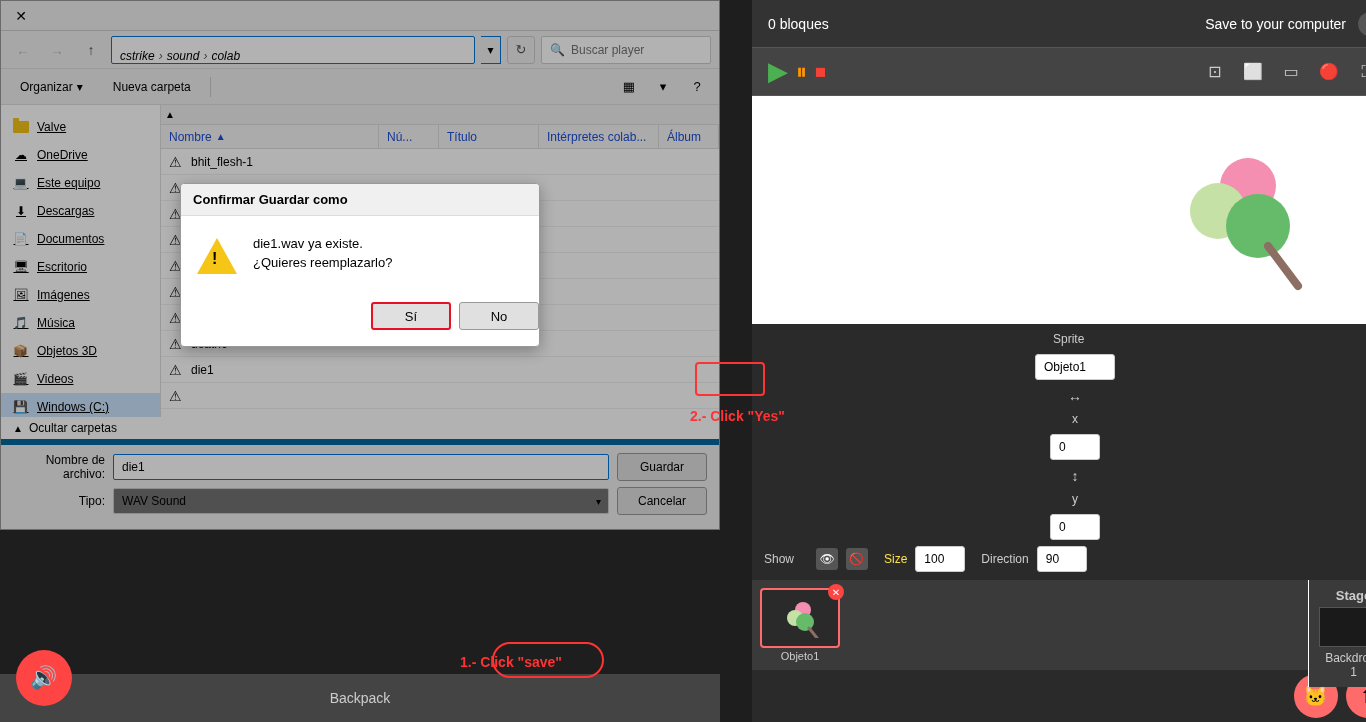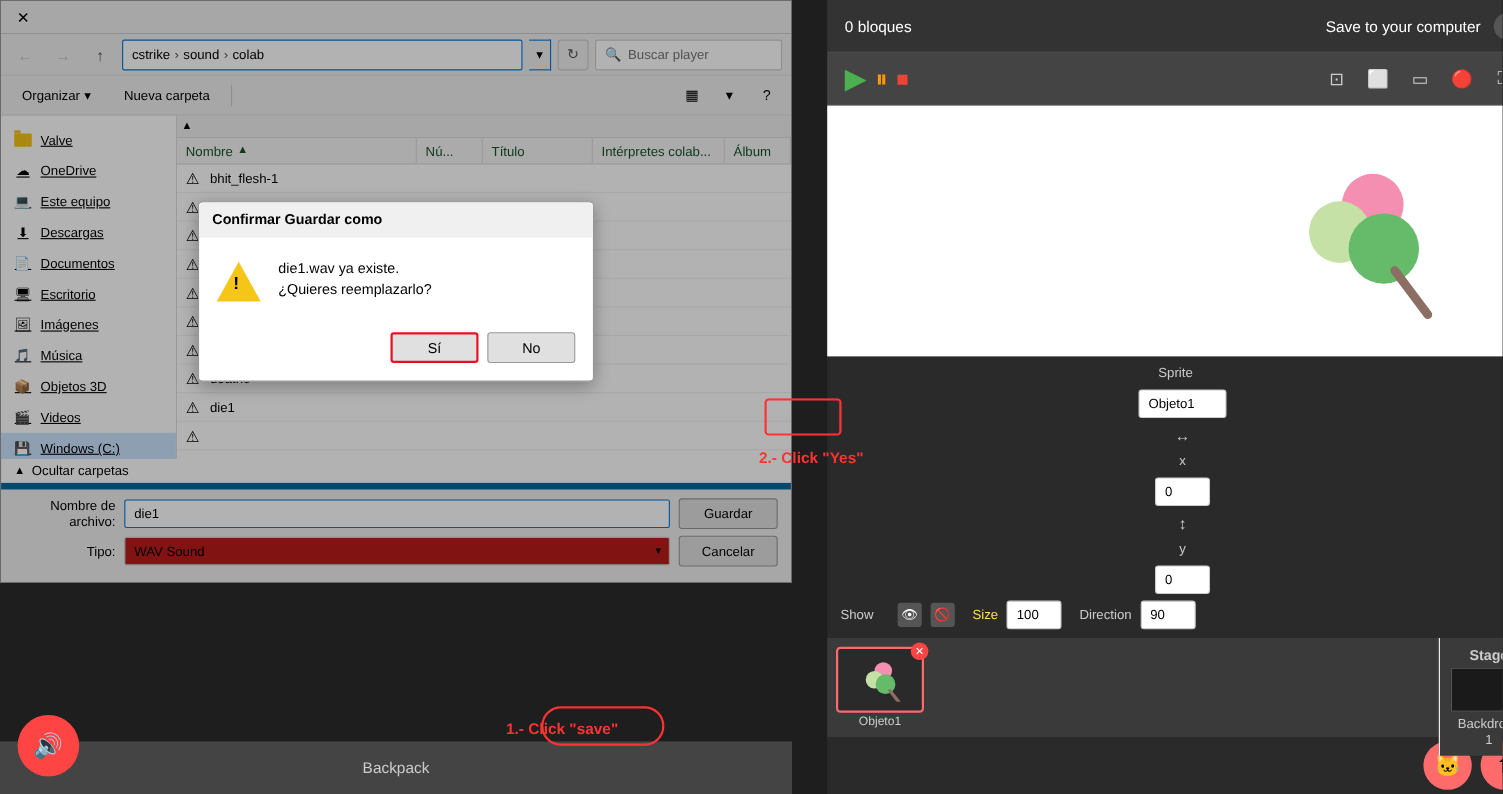--- a/index.html
+++ b/index.html
@@ -20,22 +20,23 @@
 
     
     .address-bar {
       height: 38px; background: #f0f0f0; display: flex; align-items: center;
       padding: 0 8px; gap: 6px; border-bottom: 1px solid #ddd;
     }
     .nav-btn { width: 28px; height: 28px; display: flex; align-items: center; justify-content: center; cursor: pointer; border: 1px solid transparent; border-radius: 3px; font-size: 14px; color: #555; }
     .nav-btn.disabled { color: #bbb; cursor: default; }
     .address-path {
       flex: 1; height: 28px; border: 1px solid #0078d7; background: #fff;
-      display: flex; align-items: center; padding: 0 8px; font-size: 12px;
+      display: flex; align-items: flex-end; padding: 0 8px; font-size: 12px;
       border-radius: 2px;
+      font-style: italic;
     }
     .path-segment { color: #000; }
     .path-sep { color: #555; margin: 0 4px; }
     .address-dropdown { width: 20px; height: 28px; display: flex; align-items: center; justify-content: center; cursor: pointer; border: 1px solid #0078d7; border-left: none; background: #f0f0f0; }
     .refresh-btn { width: 28px; height: 28px; display: flex; align-items: center; justify-content: center; cursor: pointer; border: 1px solid #ccc; border-radius: 3px; font-size: 13px; color: #555; }
     .search-box {
       width: 170px; height: 28px; border: 1px solid #ccc; border-radius: 2px;
       display: flex; align-items: center; padding: 0 8px; gap: 6px; background: #fff;
     }
     .search-box input { border: none; outline: none; font-size: 12px; flex: 1; color: #999; background: transparent; }
@@ -65,21 +66,21 @@
     .folder-icon::before { content: ''; position: absolute; top: -3px; left: 0; width: 6px; height: 3px; background: #f5c518; border-radius: 1px 1px 0 0; }
 
     
     .file-list {
       flex: 1; overflow-y: auto; background: #fff;
     }
     .file-list-header {
       display: flex; align-items: center; height: 24px; border-bottom: 1px solid #ddd;
       background: #f5f5f5; position: sticky; top: 0; z-index: 1;
     }
-    .col-header { padding: 0 8px; font-size: 12px; color: #14532d; cursor: pointer; display: flex; align-items: center; gap: 4px; border-right: 1px solid #ddd; height: 100%; text-align: center; }
+    .col-header { padding: 0 8px; font-size: 12px; color: #1d4ed8; cursor: pointer; display: flex; align-items: center; gap: 4px; border-right: 1px solid #ddd; height: 100%; text-align: center; }
     .col-name { flex: 1; }
     .col-num { width: 60px; }
     .col-title { width: 100px; }
     .col-interp { width: 120px; }
     .col-album { width: 60px; }
     .sort-arrow { font-size: 10px; }
 
     .file-item {
       display: flex; align-items: center; height: 26px; padding: 0 8px;
       cursor: pointer; font-size: 12px; border-bottom: 1px solid #f0f0f0;
@@ -92,21 +93,21 @@
       background: #f0f0f0; border-top: 6px solid #0369a1; padding: 8px 12px;
     }
     .bottom-row { display: flex; align-items: center; margin-bottom: 6px; }
     .bottom-label { width: 100px; font-size: 12px; color: #000; text-align: right; padding-right: 8px; }
     .bottom-input {
       flex: 1; height: 26px; border: 1px solid #0078d7; border-radius: 2px;
       padding: 0 8px; font-size: 12px; outline: none;
     }
     .bottom-dropdown {
       flex: 1; height: 26px; border: 1px solid #ccc; border-radius: 2px;
-      padding: 0 8px; font-size: 12px; background: #b91c1c; appearance: none;
+      padding: 0 8px; font-size: 12px; background: #737373; appearance: none;
       cursor: pointer;
     }
     .bottom-dropdown-wrapper { flex: 1; position: relative; display: flex; align-items: center; }
     .bottom-dropdown-arrow { position: absolute; right: 8px; font-size: 10px; pointer-events: none; }
     .bottom-buttons { display: flex; gap: 8px; margin-left: 8px; }
     .btn-save {
       width: 90px; height: 28px; background: #e0e0e0; border: 1px solid #999;
       border-radius: 3px; cursor: pointer; font-size: 12px; display: flex;
       align-items: center; justify-content: center;
     }
@@ -149,21 +150,21 @@
     }
     .warning-triangle::after {
       content: '!';
       position: absolute; top: 12px; left: -5px;
       font-size: 16px; font-weight: bold; color: #000;
     }
     .confirm-text-block { flex: 1; }
     .confirm-line1 { font-size: 13px; color: #000; margin-bottom: 4px; }
     .confirm-line2 { font-size: 13px; color: #000; }
     .confirm-buttons {
-      display: flex; justify-content: flex-end; padding: 8px 16px 16px;
+      display: flex; justify-content: flex-end; padding: 8px 0 16px;
       gap: 8px;
     }
     .btn-si {
       width: 80px; height: 28px; background: #e0e0e0; border: 2px solid #e81123;
       border-radius: 3px; cursor: pointer; font-size: 13px; display: flex;
       align-items: center; justify-content: center; font-weight: 500;
     }
     .btn-no {
       width: 80px; height: 28px; background: #e0e0e0; border: 1px solid #999;
       border-radius: 3px; cursor: pointer; font-size: 13px; display: flex;

